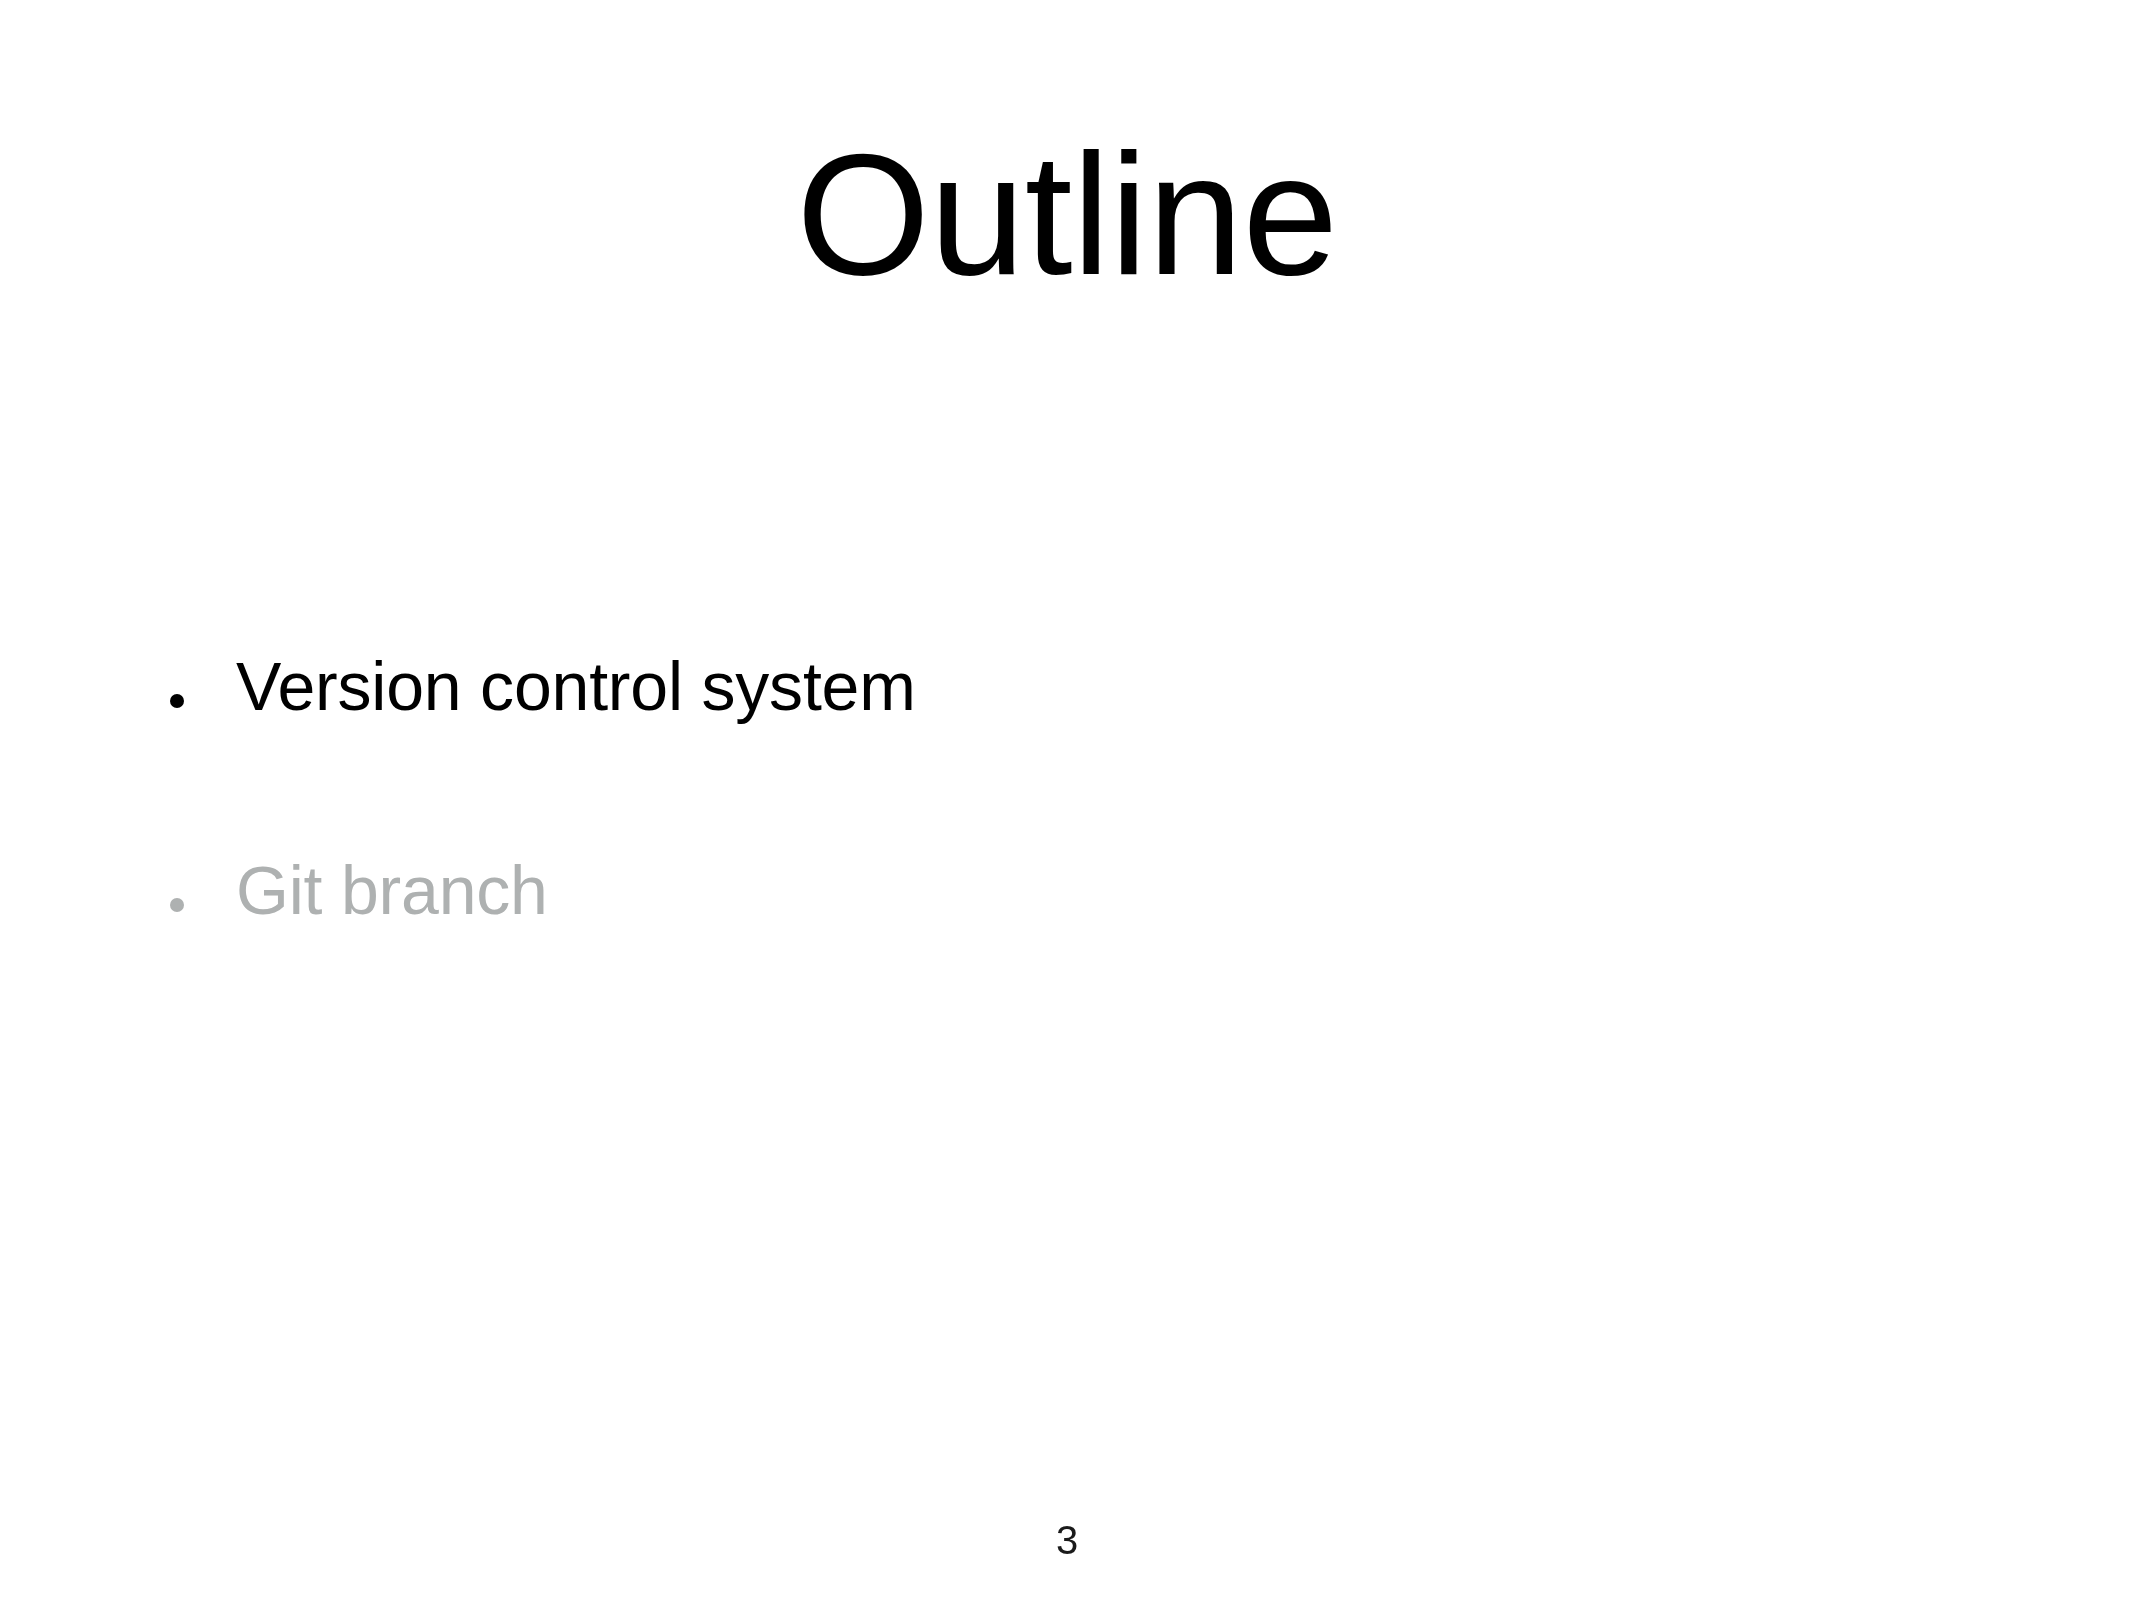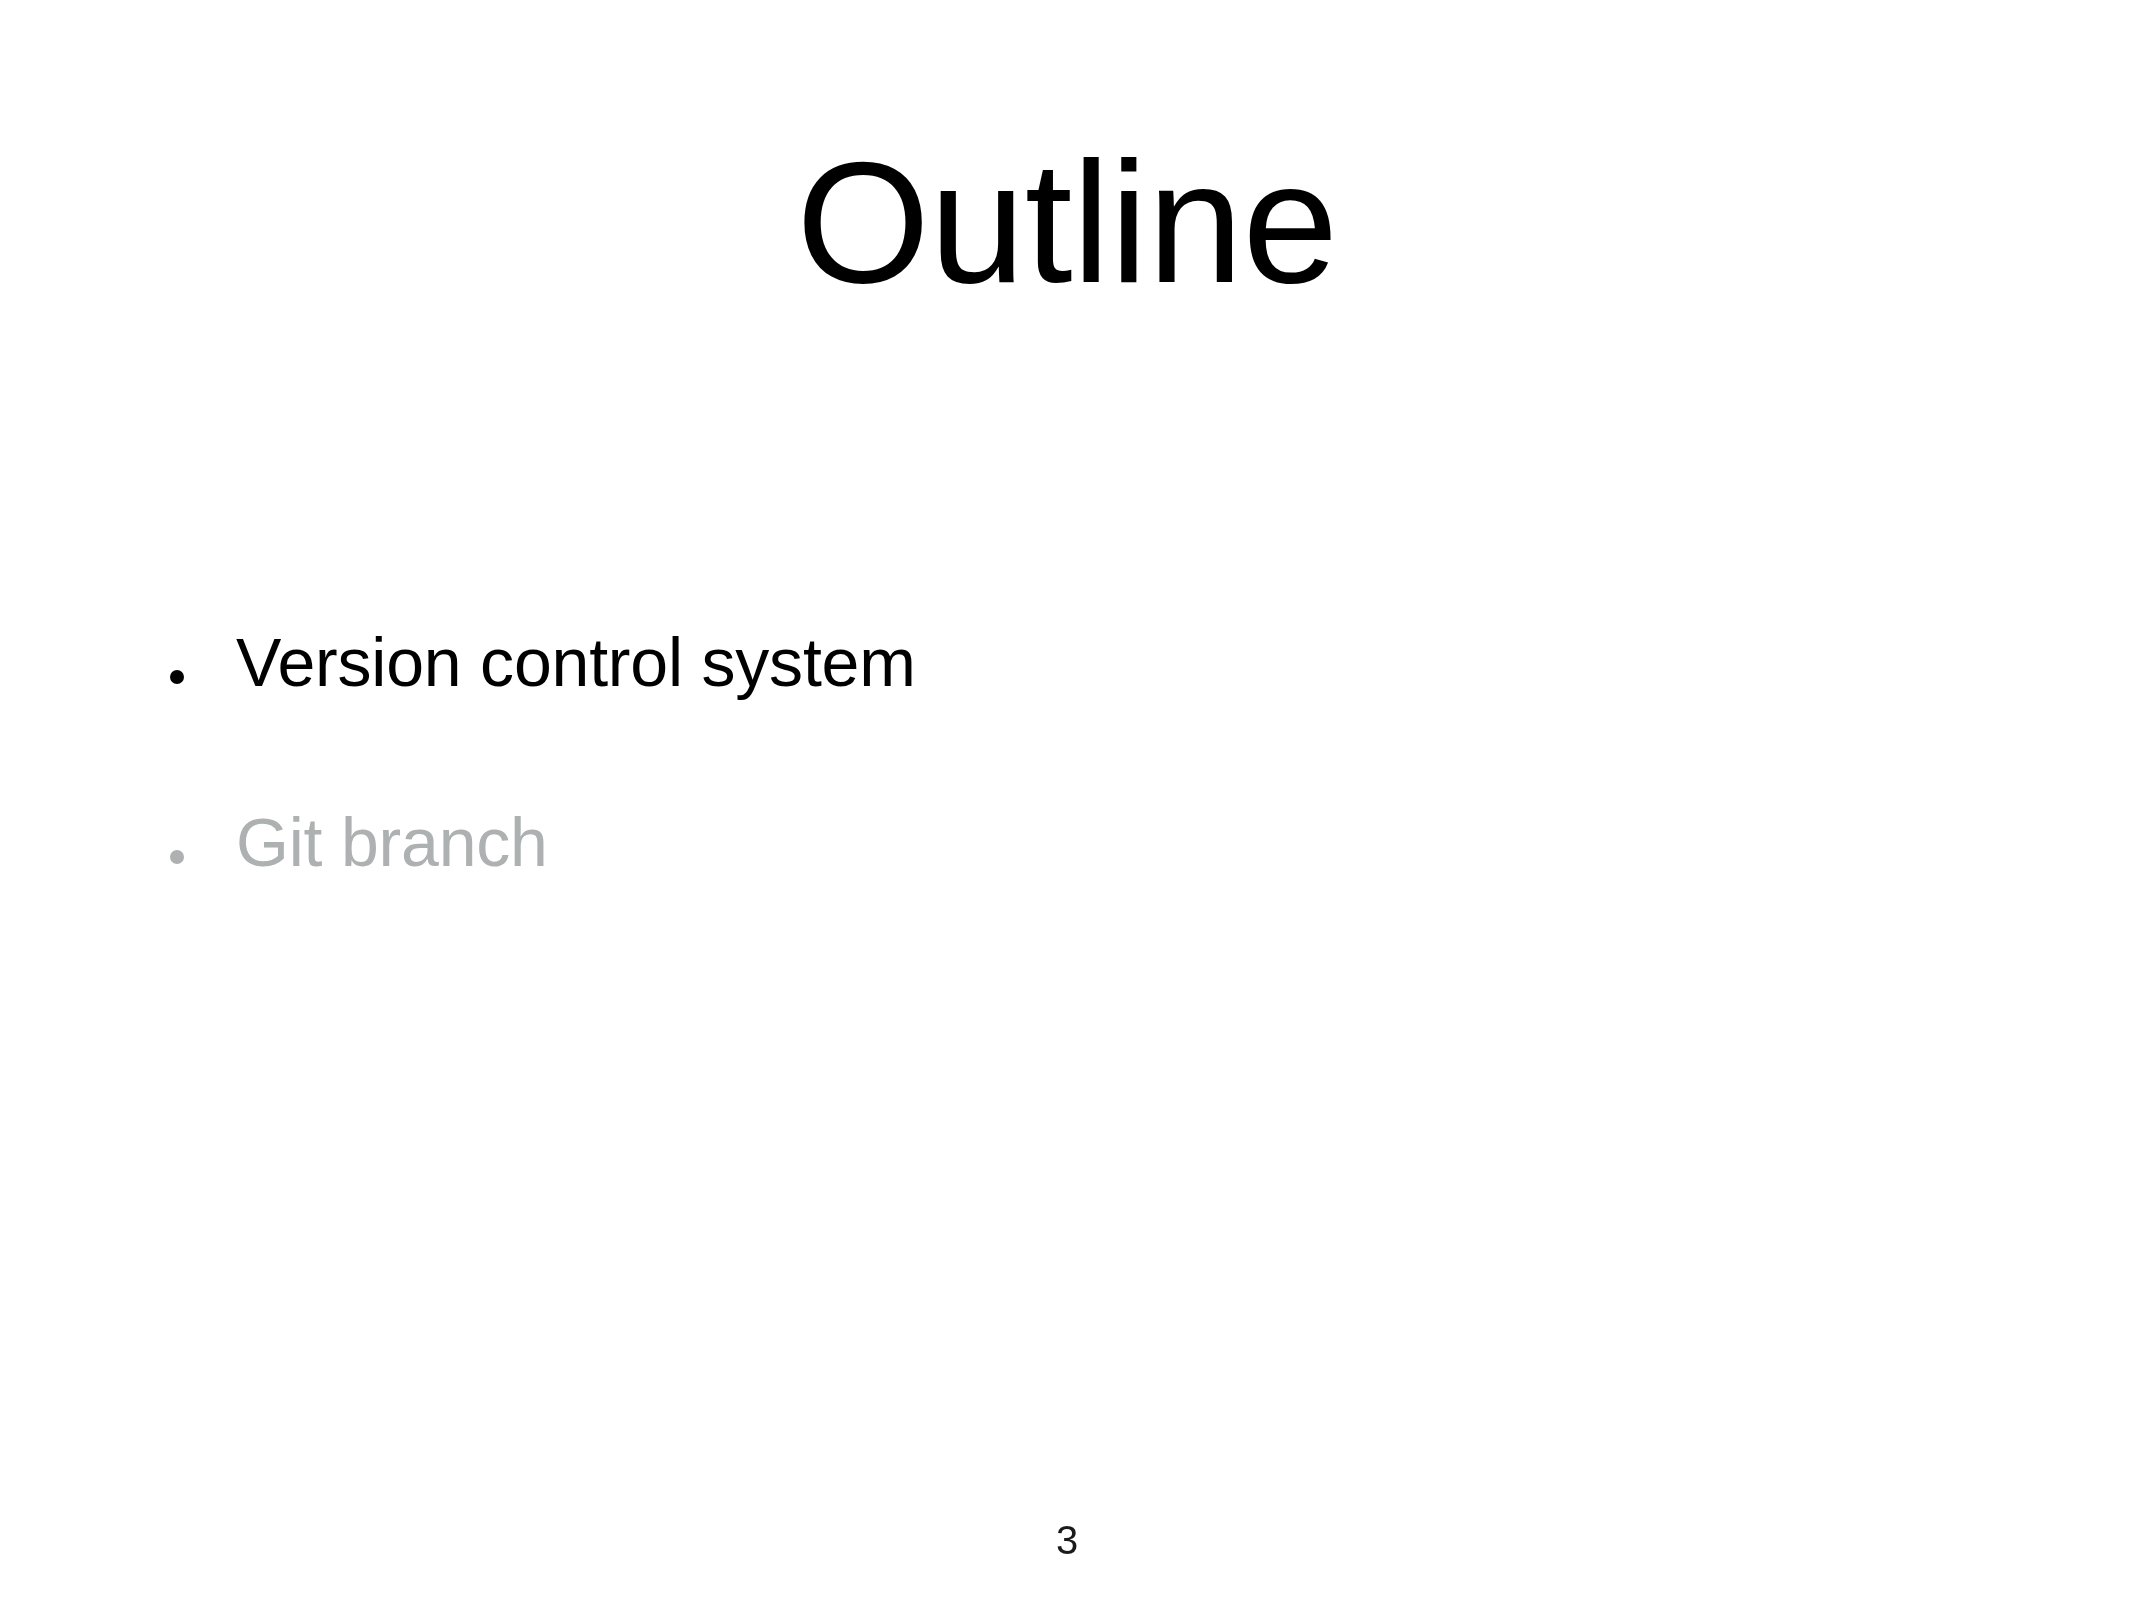--- a/index.html
+++ b/index.html
@@ -18,21 +18,21 @@
     width: 2134px;
     height: 1600px;
     background: #ffffff;
     overflow: hidden;
   }
 
   
   #slide-title {
     position: absolute;
     left: 0;
-    top: 132px;
+    top: 124px;
     width: 2134px;
     text-align: center;
     font-size: 172px;
     font-weight: 200;
     line-height: 1.05;
     letter-spacing: -0.5px;
     color: #000000;
     white-space: nowrap;
   }
 
@@ -42,20 +42,21 @@
     left: 160px;
     top: 628px;
     width: 1700px;
   }
 
   .bullet-row {
     position: relative;
     height: 180px;
     display: flex;
     align-items: flex-start;
+    margin-top: 24px;
   }
 
   .bullet-marker {
     flex: 0 0 auto;
     width: 14px;
     height: 14px;
     border-radius: 50%;
     margin-top: 42px;
     margin-left: 10px;
     background: #000000;

